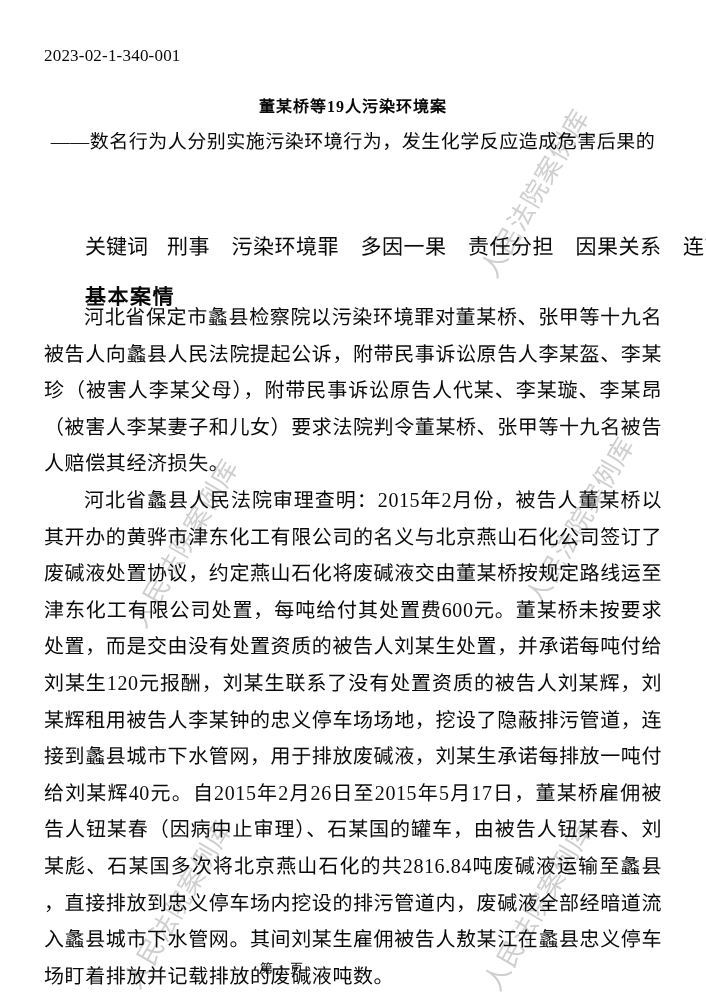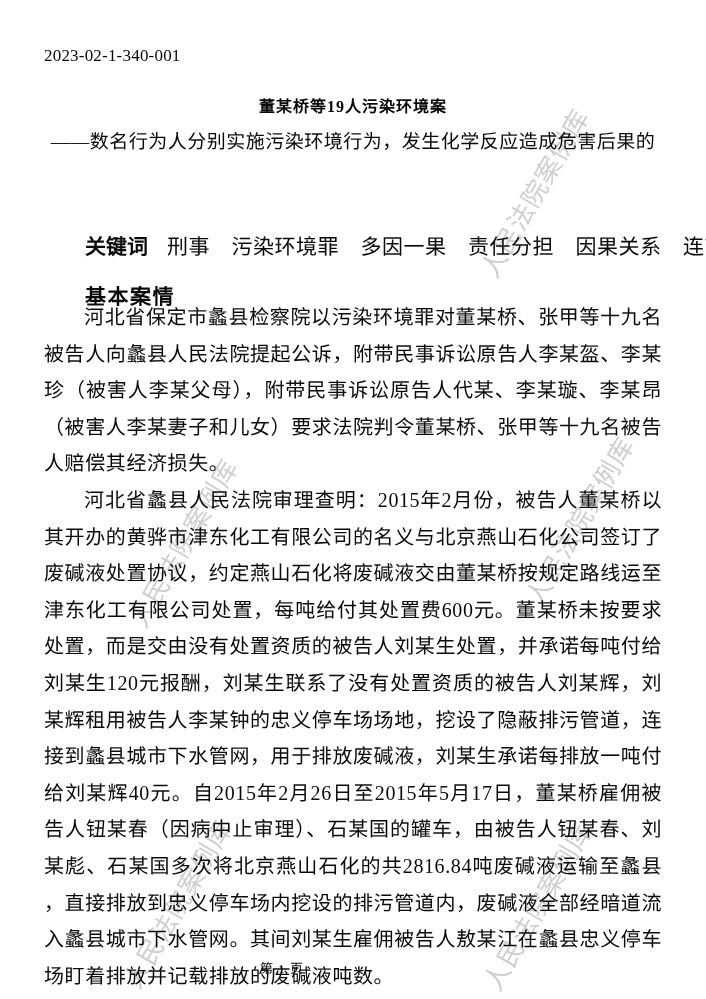--- a/index.html
+++ b/index.html
@@ -73,21 +73,21 @@
     left: 0;
     top: 230px;
     width: 100%;
     padding-left: 41px;
     box-sizing: border-box;
     font-size: 21px;
     white-space: nowrap;
   }
   .keywords-label {
     font-family: "Liberation Sans", "DejaVu Sans", sans-serif;
-    font-weight: 700;
+    font-weight: 400;
     margin-right: 19px;
   }
   .keyword-list {
     letter-spacing: 0.5px;
   }
   .section-heading {
     position: absolute;
     left: 0;
     top: 263px;
     padding-left: 41px;

